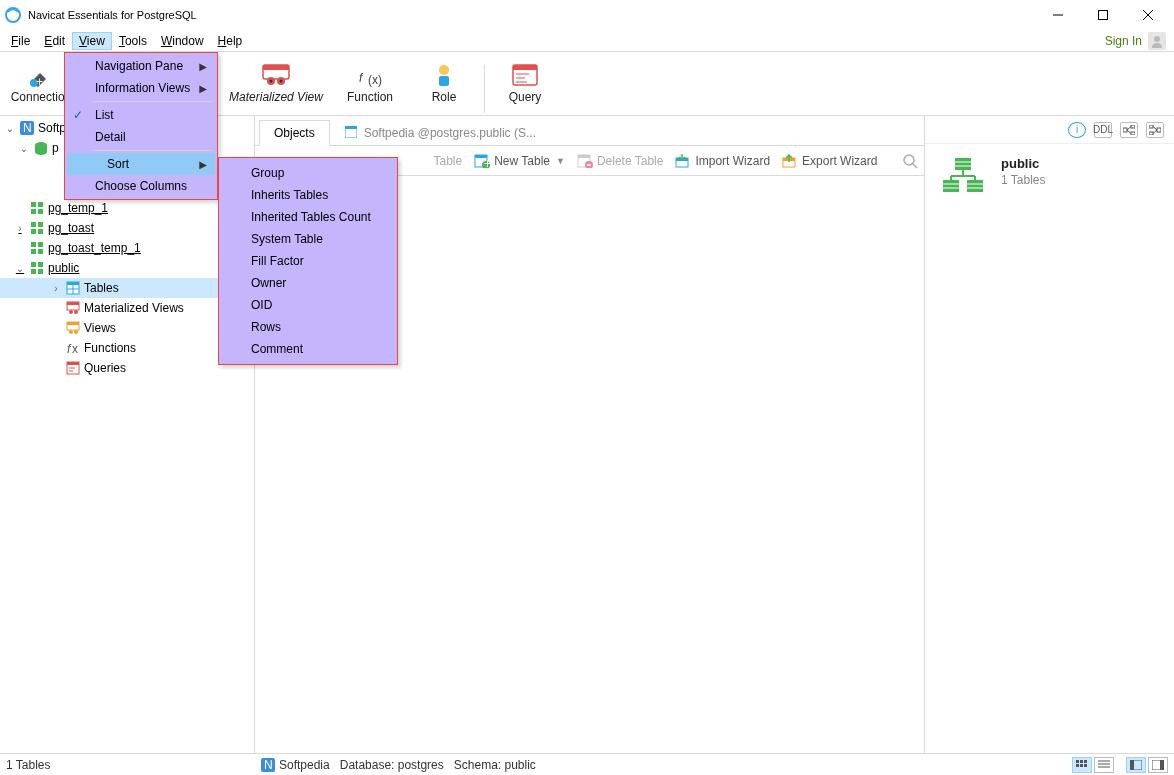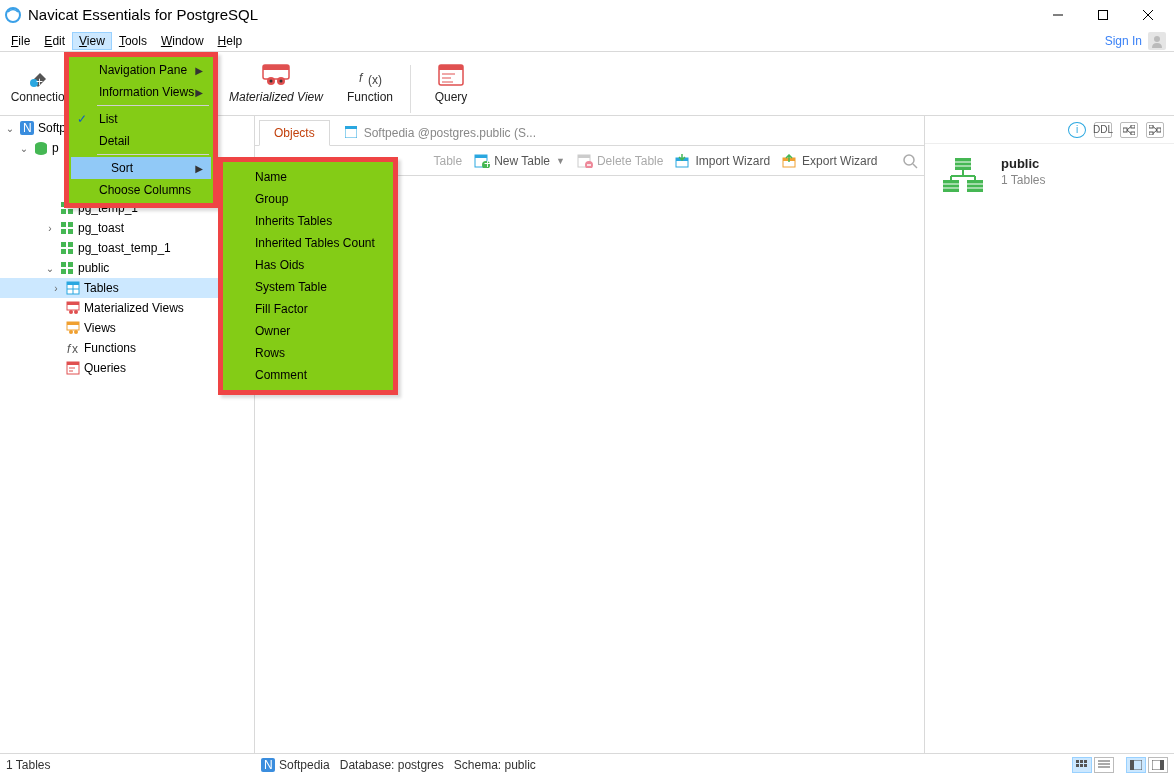--- a/index.html
+++ b/index.html
@@ -1,30 +1,30 @@
 <!DOCTYPE html>
 <html><head>
 <meta charset="utf-8">
 <style>
 * { box-sizing: border-box; margin: 0; padding: 0; font-family: "Segoe UI", Tahoma, sans-serif; font-size: 12px; }
 html, body { width: 1174px; height: 775px; overflow: hidden; background: #fff; }
 
 
 .titlebar { height: 30px; display: flex; align-items: center; padding: 0 4px; border-bottom: 1px solid #fff; }
 .titlebar .app-icon { width: 18px; height: 18px; margin-right: 6px; display: inline-flex; align-items: center; justify-content: center;}
-.titlebar .title { flex: 1; font-size: 15px; color: #000; }
+.titlebar .title { flex: 1; font-size: 11px; color: #000; }
 .winbtns { display: flex; }
 .winbtn { width: 45px; height: 28px; display: flex; align-items: center; justify-content: center; font-family: inherit; color:#000; }
 .winbtn svg { display:block; }
 
 
 .menubar { height: 22px; display: flex; align-items: center; padding: 0 4px; border-bottom: 1px solid #d9d9d9; }
 .menubar .menu-item { padding: 2px 7px; cursor: default; }
 .menubar .menu-item.open { background: #cce8ff; border:1px solid #99d1ff; padding:1px 6px;}
-.menubar .signin { margin-left: auto; padding-right:4px; color:#3b82f6; display:flex; align-items:center; gap:6px;}
+.menubar .signin { margin-left: auto; padding-right:4px; color:#4d7c0f; display:flex; align-items:center; gap:6px;}
 .avatar-ph { width:18px; height:18px; background:#e5e5e5; border-radius:2px; display:flex; align-items:center; justify-content:center; }
 
 .underline-first::first-letter { text-decoration: underline; }
 
 
 .toolbar { height: 64px; display: flex; align-items: flex-end; padding: 0 6px 2px 6px; border-bottom: 1px solid #d9d9d9; gap: 4px; position:relative; z-index:0;}
 .tbitem { width: 90px; height: 60px; display: flex; flex-direction: column; align-items: center; justify-content: center; gap: 2px; border:1px solid transparent; }
 .tbitem.narrow { width: 70px; }
 .tbitem.wider { width: 110px; font-style: italic; }
 .tbitem.sel { background: #cce8ff; border:1px solid #99d1ff; }
@@ -33,26 +33,26 @@
 
 
 .main { display: flex; height: calc(775px - 30px - 22px - 64px - 22px); }
 .navpane { width: 255px; border-right: 1px solid #d9d9d9; padding-top: 2px; position:relative;}
 .tree { font-size: 12px; }
 .tree-row { height: 20px; display:flex; align-items:center; padding-left:4px; white-space:nowrap;}
 .tree-row.sel { background: #cce8ff; }
 .twisty { width:12px; text-align:center; color:#666; font-size:10px; display:inline-block;}
 .tree-icon { width:16px; height:16px; margin:0 3px; display:inline-flex; align-items:center; justify-content:center;}
 .indent1 { padding-left: 18px;}
-.indent2 { padding-left: 44px;}
+.indent2 { padding-left: 14px; text-decoration: underline;}
 .indent3 { padding-left: 50px;}
 
 .content { flex:1; display:flex; flex-direction:column; position:relative;}
 .tabstrip { height: 30px; display:flex; align-items:flex-end; border-bottom:1px solid #d9d9d9; padding-left:4px; gap:0;}
-.tab { height:26px; padding:0 14px; display:flex; align-items:center; border:1px solid transparent; border-bottom:none; background:#fff; color:#c2410c;}
+.tab { height:26px; padding:0 14px; display:flex; align-items:center; border:1px solid transparent; border-bottom:none; background:#fff; color:#000000;}
 .tab.inactive { color:#888; }
 .tab.active { border:1px solid #d9d9d9; border-bottom:1px solid #fff; margin-bottom:-1px; }
 .tab .tab-icon { width:14px; height:14px; margin-right:5px; display:inline-flex;}
 
 .objtoolbar { height: 30px; border-bottom:1px solid #d9d9d9; display:flex; align-items:center; padding:0 6px; gap:12px; color:#555; }
 .objtoolbar .obtn { display:flex; align-items:center; gap:4px; }
 .objtoolbar .obtn .oicon { width:16px; height:16px; display:inline-flex; align-items:center; justify-content:center;}
 .objtoolbar .disabled { color:#aaa; }
 .objtoolbar .searchicon { margin-left:auto; color:#888; }
 .objtoolbar .dd { font-size:9px; color:#888; margin-left:2px;}
@@ -68,21 +68,21 @@
 
 
 .statusbar { height:22px; border-top:1px solid #d9d9d9; display:flex; align-items:center; padding:0 6px; font-size:12px; color:#333;}
 .statusbar .sb-left { width: 255px; }
 .statusbar .sb-center { flex:1; display:flex; align-items:center; gap:10px;}
 .statusbar .sb-right { display:flex; gap:2px; align-items:center;}
 .sb-btn { width:20px; height:16px; border:1px solid #bbb; display:flex; align-items:center; justify-content:center;}
 .sb-btn.active { background:#cce8ff; border-color:#99d1ff;}
 
 
-.dropdown { position:absolute; background:#84cc16; border:5px solid #ef4444; box-shadow: 3px 3px 3px rgba(0,0,0,0.15); z-index: 100; padding:2px;}
+.dropdown { position:absolute; background:#c4b5fd; border:1px solid #ef4444; box-shadow: 3px 3px 3px rgba(0,0,0,0.15); z-index: 100; padding:2px;}
 .dd-row { height:22px; display:flex; align-items:center; padding:0 24px 0 28px; position:relative; white-space:nowrap;}
 .dd-row.hl { background:#91c9f7;padding-left:40px; }
 .dd-row .check { position:absolute; left:6px; color:#1060c0; font-size:12px;}
 .dd-row .arrow { position:absolute; right:8px; font-size:10px; color:#333;}
 .dd-sep { height:1px; background:#d0d0d0; margin:2px 2px 2px 26px;}
 
 #view-menu { left:64px; top:52px; width:154px; }
 #sort-menu { left:218px; top:157px; width:180px; padding:4px 2px;}
 #sort-menu .dd-row { padding-left:30px; } 
 
@@ -191,20 +191,29 @@
     <span class="label">Materialized View</span>
   </div>
   <div class="tbitem narrow">
     <span class="tbicon">
       <svg width="30" height="24">
           <text x="4" y="19" font-size="18" font-style="italic" fill="#444" font-family="Georgia">f</text>
           <text x="13" y="21" font-size="10" fill="#444">(x)</text>
         </svg>
     </span>
     <span class="label">Function</span>
+  </div>
+  <div class="tbitem narrow">
+    <span class="tbicon">
+      <svg width="24" height="24" viewBox="0 0 24 24">
+          <circle cx="12" cy="7" r="5" fill="#f8c850"></circle>
+          <rect x="7" y="13" width="10" height="10" rx="2" fill="#2aa7e0"></rect>
+        </svg>
+    </span>
+    <span class="label">Role</span>
   </div>
   <div style="width:1px;height:48px;background:#ddd;margin:0 1px;"></div>
   <div class="tbitem narrow">
     <span class="tbicon">
       <svg width="28" height="22" viewBox="0 0 28 22">
           <rect x="2" y="1" width="24" height="20" rx="2" fill="#fff" stroke="#e05050" stroke-width="1.5"></rect>
           <rect x="2" y="1" width="24" height="5" fill="#e05050"></rect>
           <line x1="5" y1="10" x2="18" y2="10" stroke="#e05050"></line>
           <line x1="5" y1="14" x2="14" y2="14" stroke="#e05050"></line>
           <line x1="5" y1="18" x2="16" y2="18" stroke="#e05050"></line>
@@ -545,42 +554,39 @@
     <span>Sort</span>
     <span class="arrow">▶</span>
   </div>
   <div class="dd-row">
     <span>Choose Columns</span>
   </div>
 </div>
 
 <div id="sort-menu" class="dropdown">
   <div class="dd-row">
-      <span>Name</span>
-    </div>
-  <div class="dd-row">
       <span>Group</span>
     </div>
   <div class="dd-row">
       <span>Inherits Tables</span>
     </div>
   <div class="dd-row">
       <span>Inherited Tables Count</span>
     </div>
   <div class="dd-row">
-      <span>Has Oids</span>
-    </div>
-  <div class="dd-row">
       <span>System Table</span>
     </div>
   <div class="dd-row">
       <span>Fill Factor</span>
     </div>
   <div class="dd-row">
       <span>Owner</span>
     </div>
   <div class="dd-row">
+      <span>OID</span>
+    </div>
+  <div class="dd-row">
       <span>Rows</span>
     </div>
   <div class="dd-row">
       <span>Comment</span>
     </div>
 </div>
 
 </body></html>

